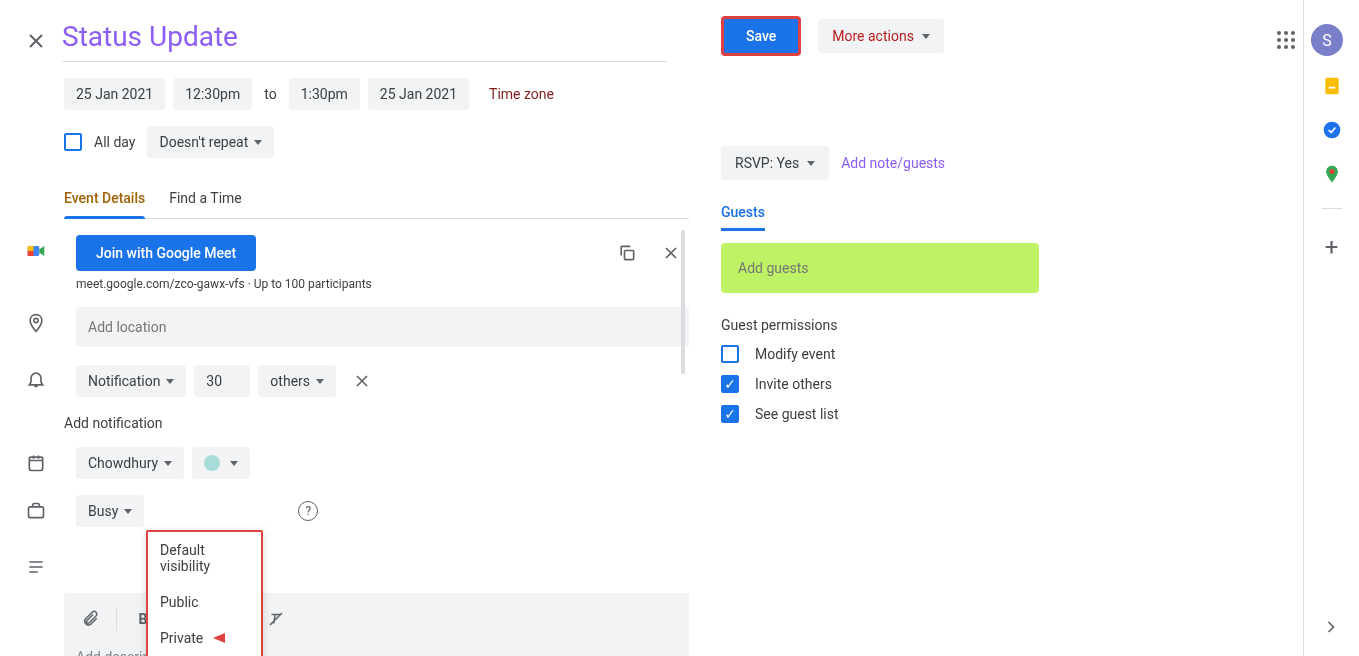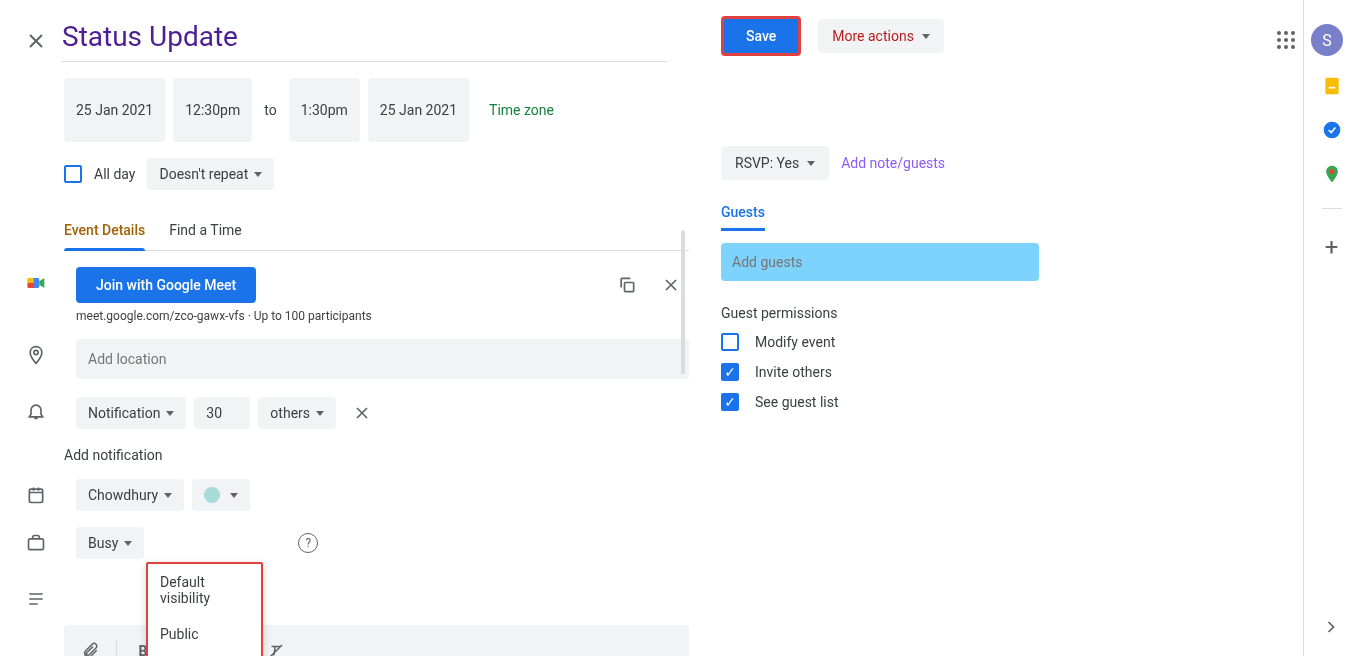--- a/index.html
+++ b/index.html
@@ -6,26 +6,26 @@
     body { width: 1359px; height: 656px; background: #fff; color: #3c4043; font-size: 14px; position: relative; }
 
     .container { display: flex; height: 100%; }
     .main-area { flex: 1; display: flex; padding: 16px 0 0 0; }
     .left-col { width: 705px; padding: 0 16px 0 24px; }
     .right-col { width: 350px; padding: 0 16px; }
 
     .header-row { display: flex; align-items: center; margin-bottom: 16px; }
     .close-x { width: 20px; height: 20px; cursor: pointer; margin-right: 18px; color: #5f6368; }
     .close-x svg { width: 24px; height: 24px; }
-    .title-input { font-size: 28px; color: #4c1d95; border: none; border-bottom: 1px solid #dadce0; padding: 4px 0 8px 0; width: 605px; outline: none; background: transparent; }
+    .title-input { font-size: 28px; color: #8b5cf6; border: none; border-bottom: 1px solid #dadce0; padding: 4px 0 8px 0; width: 605px; outline: none; background: transparent; }
 
     .datetime-row { display: flex; align-items: center; gap: 8px; margin-left: 40px; margin-bottom: 16px; }
-    .chip { background: #f1f3f4; padding: 24px 12px; border-radius: 4px; font-size: 14px; color: #3c4043; cursor: pointer; }
+    .chip { background: #f1f3f4; padding: 8px 12px; border-radius: 4px; font-size: 14px; color: #3c4043; cursor: pointer; }
     .to-text { font-size: 14px; color: #3c4043; padding: 0 4px; }
-    .timezone { font-size: 14px; color: #15803d; margin-left: 12px; cursor: pointer; }
+    .timezone { font-size: 14px; color: #7f1d1d; margin-left: 12px; cursor: pointer; }
 
     .allday-row { display: flex; align-items: center; gap: 12px; margin-left: 40px; margin-bottom: 24px; }
     .checkbox { width: 18px; height: 18px; border: 2px solid #1a73e8; border-radius: 2px; cursor: pointer; }
     .checkbox.checked { background: #1a73e8; }
     .checkbox.checked::after { content: "✓"; color: #fff; font-size: 14px; display: block; text-align: center; line-height: 14px; }
     .allday-label { font-size: 14px; color: #3c4043; }
     .dropdown-chip { background: #f1f3f4; padding: 8px 12px; border-radius: 4px; font-size: 14px; color: #3c4043; cursor: pointer; display: inline-flex; align-items: center; gap: 6px; }
     .caret { width: 0; height: 0; border-left: 4px solid transparent; border-right: 4px solid transparent; border-top: 5px solid #5f6368; }
 
     .tabs { display: flex; gap: 24px; border-bottom: 1px solid #dadce0; margin-left: 40px; margin-bottom: 16px; }
@@ -70,21 +70,21 @@
     
     .top-actions { display: flex; gap: 17px; align-items: center; margin-bottom: 90px; }
     .save-btn { background: #1a73e8; color: #fff; padding: 9px 22px; border-radius: 4px; font-size: 14px; font-weight: 500; cursor: pointer; border: 3px solid #e04040; }
     .more-actions { background: #f1f3f4; padding: 9px 14px; border-radius: 4px; font-size: 14px; color: #b91c1c; cursor: pointer; display: flex; align-items: center; gap: 8px; }
 
     .rsvp-row { display: flex; align-items: center; gap: 12px; margin-bottom: 24px; }
     .rsvp-chip { background: #f1f3f4; padding: 9px 14px; border-radius: 4px; font-size: 14px; cursor: pointer; display: flex; align-items: center; gap: 8px; }
     .add-note { color: #8b5cf6; font-size: 14px; cursor: pointer; }
 
     .guests-tab { display: inline-block; color: #1a73e8; font-size: 14px; font-weight: 500; padding-bottom: 8px; border-bottom: 3px solid #1a73e8; margin-bottom: 12px; }
-    .guests-input { width: 100%; background: #7dd3fc; border: none; padding: 11px; border-radius: 4px; font-size: 14px; outline: none; color: #5f6368; margin-bottom: 24px; }
+    .guests-input { width: 100%; background: #bef264; border: none; padding: 17px; border-radius: 4px; font-size: 14px; outline: none; color: #5f6368; margin-bottom: 24px; }
     .guest-perms-title { font-size: 14px; color: #3c4043; margin-bottom: 12px; }
     .perm-row { display: flex; align-items: center; gap: 16px; margin-bottom: 12px; }
 
     
     .right-sidebar { position: absolute; right: 0; top: 0; bottom: 0; width: 56px; border-left: 1px solid #dadce0; display: flex; flex-direction: column; align-items: center; padding-top: 76px; gap: 24px; }
     .sidebar-icon { width: 20px; height: 20px; cursor: pointer; }
     .sidebar-sep { width: 20px; height: 1px; background: #dadce0; margin: 0; }
     .sidebar-plus { color: #5f6368; font-size: 24px; cursor: pointer; }
     .sidebar-chevron { position: absolute; bottom: 16px; right: 18px; color: #5f6368; cursor: pointer; }
 

